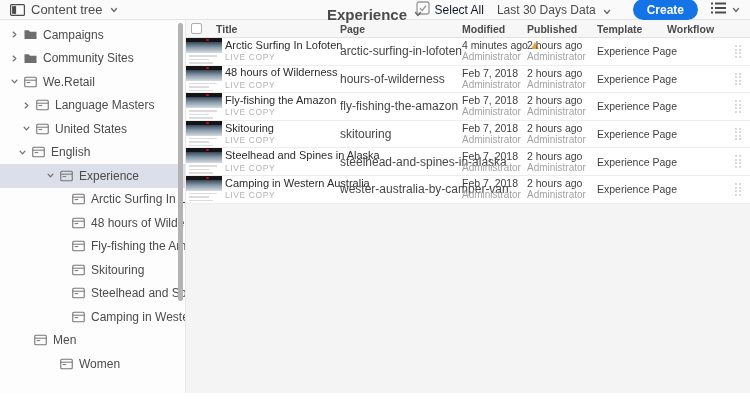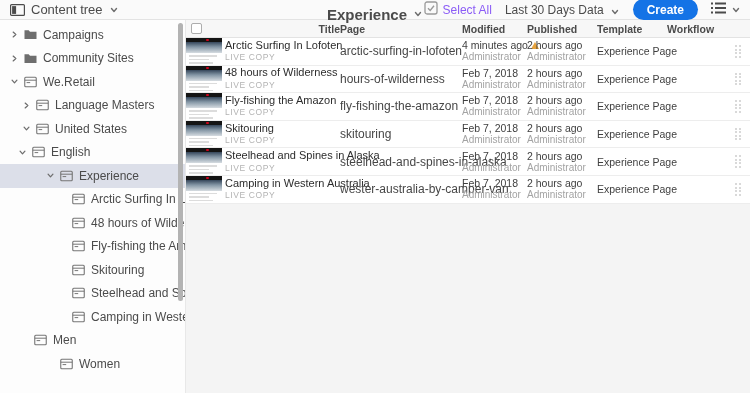--- a/index.html
+++ b/index.html
@@ -10,26 +10,26 @@
   .topbar { height:20px; background:#fafafa; border-bottom:1px solid #e3e3e3;
             display:flex; align-items:center; position:relative; }
   .tb-left { display:flex; align-items:center; padding-left:10px; }
   .ct-btn { display:flex; align-items:center; gap:6px; background:none; border:none;
             font:13px "Liberation Sans",sans-serif; color:#4b4b4b; cursor:pointer; }
   .tb-center { position:absolute; left:50%; top:0; height:28px; transform:translateX(-50%);
                display:flex; align-items:center; gap:6px; cursor:pointer; }
   .tb-title { font-size:15px; font-weight:700; color:#4b4b4b; }
   .tb-right { margin-left:auto; display:flex; align-items:center; gap:13px; padding-right:9px; }
   .sel-all { display:flex; align-items:center; gap:5px; background:none; border:none;
-             font:12px "Liberation Sans",sans-serif; color:#8b5cf6; cursor:default; }
+             font:12px "Liberation Sans",sans-serif; color:#0f172a; cursor:default; }
   .filter-btn { display:flex; align-items:flex-end; gap:6px; background:none; border:none;
                 font:12px "Liberation Sans",sans-serif; color:#4b4b4b; cursor:pointer; }
   .create-btn { height:21px; padding:0 14px; border:none; border-radius:11px;
                 background:var(--accent,#1473e6); color:#fff; font:700 12px "Liberation Sans",sans-serif;
-                cursor:pointer; }
+                cursor:pointer;margin-left:8px; }
   .view-btn { display:flex; align-items:center; gap:5px; background:none; border:none; cursor:pointer; color:#4b4b4b; }
   .chev { display:inline-flex; color:#6e6e6e; }
 
   
   .app { display:flex; height:373px; }
 
   
   aside { width:186px; flex:none; background:#fdfdfd; border-right:1px solid #e8e8e8;
           position:relative; overflow:hidden; }
   .tree { padding-top:3px; }
@@ -42,21 +42,21 @@
   .ticon { width:13px; flex:none; display:inline-flex; margin:0 6px 0 3px; }
   .sb-thumb { position:absolute; right:2px; top:3px; width:5px; height:278px;
               background:#b3b3b3; border-radius:3px; }
 
   
   main { flex:1; background:#f4f4f4; display:flex; flex-direction:column; overflow:hidden; }
   .grid-cols { display:grid; grid-template-columns:154px 122px 65px 70px 70px 1fr 24px; }
   .thead { height:18px; background:#f7f7f7; border-bottom:1px solid #e3e3e3;
            align-items:center; font-size:10.5px; font-weight:700; color:#4b4b4b; }
   .th { white-space:nowrap; }
-  .title-th { display:flex; align-items:center;justify-content:space-between; }
+  .title-th { display:flex; align-items:center; }
   .hdr-checkbox { width:11px; height:11px; border:1px solid #adadad; border-radius:2px;
                   background:#fff; margin-left:5px; cursor:pointer; }
   .th-label { margin-left:14px; cursor:pointer; }
 
   .trow { height:27.6px; background:#fff; border-bottom:1px solid #ededed;
           align-items:center; cursor:pointer; }
   .c-title { display:flex; align-items:center; height:100%; overflow:visible; }
   .thumb { width:36px; height:100%; margin-right:3px; flex:none; display:flex;
            flex-direction:column; overflow:hidden; background:#fff; }
   .t-nav { height:4px; background:#141414; position:relative; flex:none; }

